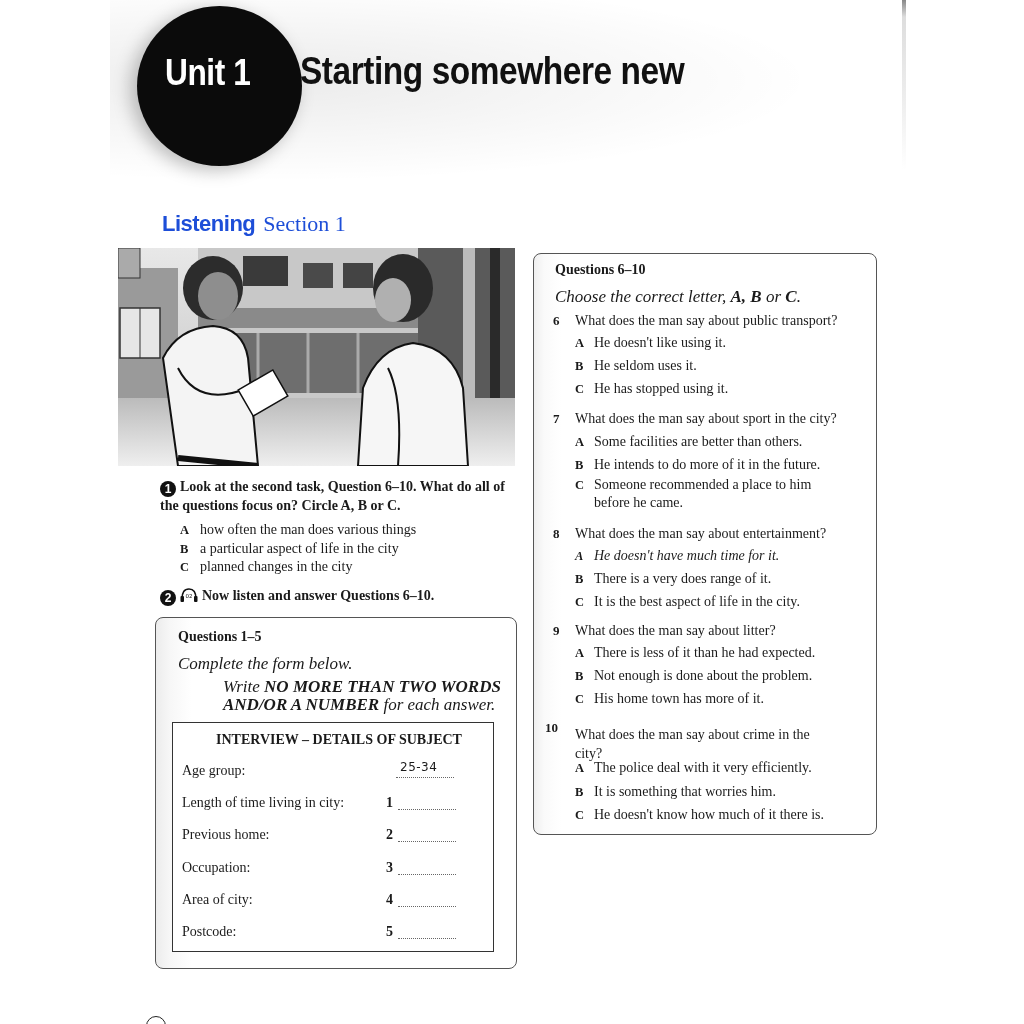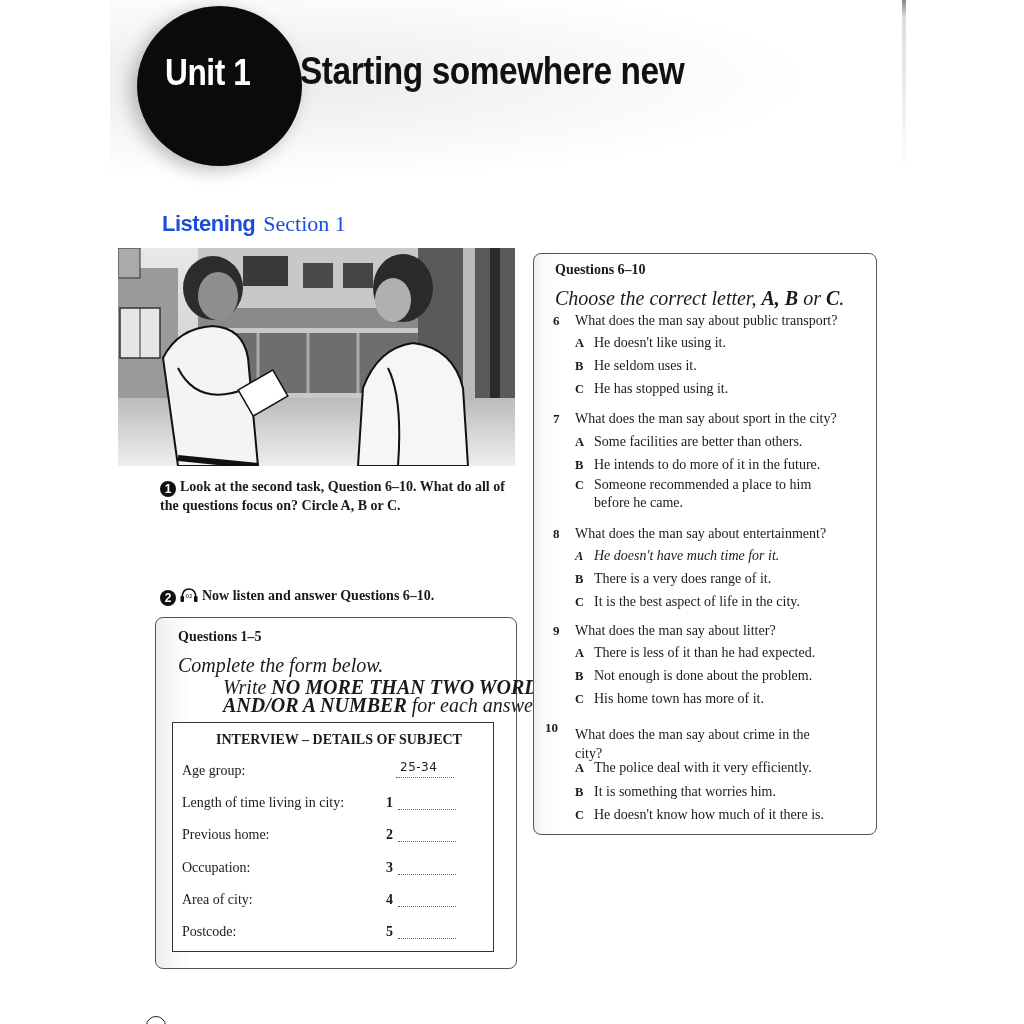--- a/index.html
+++ b/index.html
@@ -70,21 +70,21 @@
 
   
   .box {
     position:absolute; border:1.3px solid #555; border-radius:8px;
     background:linear-gradient(90deg, #ececec 0%, #f7f7f7 4%, #ffffff 10%);
   }
   .box-left { left:155px; top:617px; width:360px; height:350px; }
   .box-right { left:533px; top:253px; width:342px; height:580px;
     background:linear-gradient(90deg, #efefef 0%, #fafafa 3%, #ffffff 8%); }
   .box-head { font-weight:bold; font-size:14px; }
-  .box-instr { font-style:italic; font-size:20px; }
+  .box-instr { font-style:italic; font-size:17px; }
   .box-instr b { font-style:italic; }
 
   .form-table {
     position:absolute; left:172px; top:722px; width:320px; height:228px;
     border:1.2px solid #333; background:#fff;
   }
   .form-title {
     position:absolute; left:12px; right:0; top:9px; text-align:center;
     font-weight:bold; font-size:14px; font-family:"Liberation Serif", serif;
   }
@@ -170,20 +170,23 @@
     <ellipse cx="275" cy="52" rx="18" ry="22" fill="#b0b0b0"></ellipse>
     <path d="M240 218 L245 140 Q260 100 295 95 Q335 100 345 140 L350 218 Z" fill="#f6f6f6" stroke="#111" stroke-width="2"></path>
     <path d="M270 120 Q285 150 280 218" fill="none" stroke="#111" stroke-width="2"></path>
   </svg>
 </div>
 
 <div class="task task1">
   <span class="task-num">1</span><span class="task-text">Look at the second task, Question 6–10. What do all of the questions focus on? Circle A, B or C.</span>
 </div>
 <div class="options">
+  <div><span class="opt-letter">A</span><span>how often the man does various things</span></div>
+  <div><span class="opt-letter">B</span><span>a particular aspect of life in the city</span></div>
+  <div><span class="opt-letter">C</span><span>planned changes in the city</span></div>
 </div>
 
 <div class="task task2">
   <span class="task-num">2</span><svg class="headphone-icon" viewBox="0 0 18 16">
       <path d="M2 12 Q2 2 9 2 Q16 2 16 12" fill="none" stroke="#111" stroke-width="1.6"></path>
       <rect x="0.5" y="9" width="3.5" height="6" rx="1" fill="#111"></rect>
       <rect x="14" y="9" width="3.5" height="6" rx="1" fill="#111"></rect>
       <text x="9" y="11" font-size="5.5" text-anchor="middle" font-family="DejaVu Sans, sans-serif" fill="#111">02</text>
     </svg><span class="task-text">Now listen and answer Questions 6–10.</span>
 </div>

